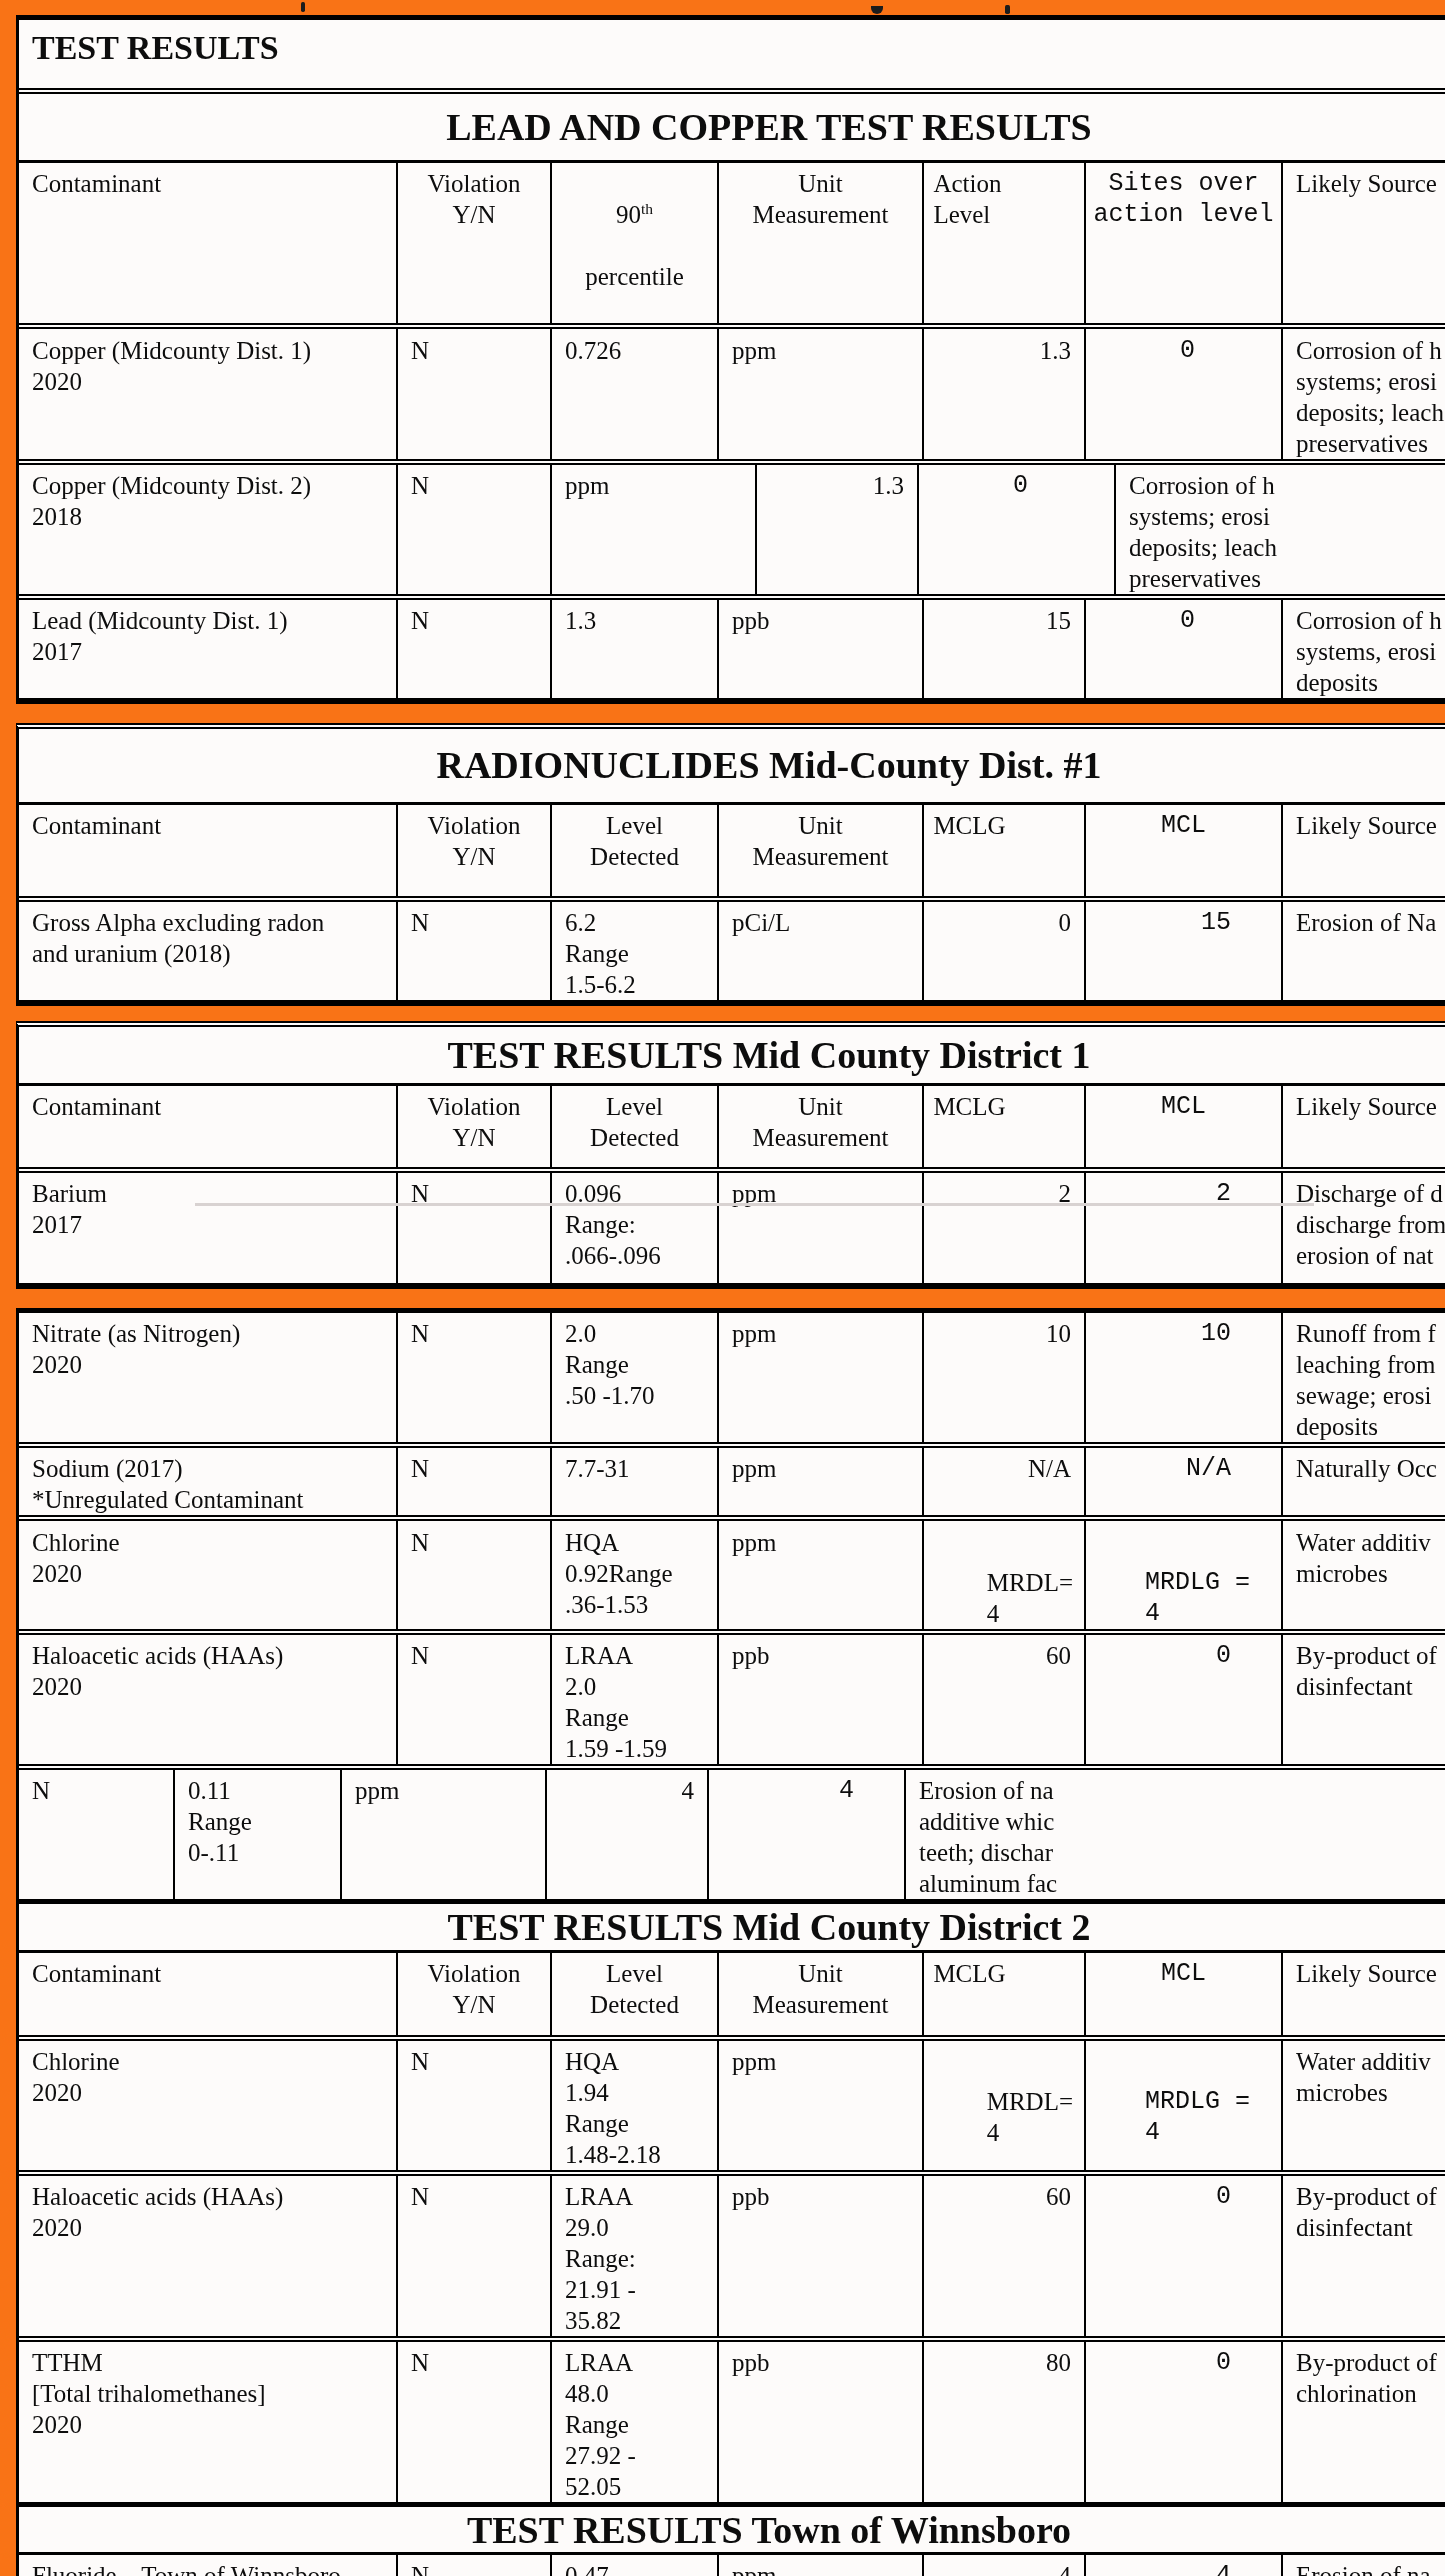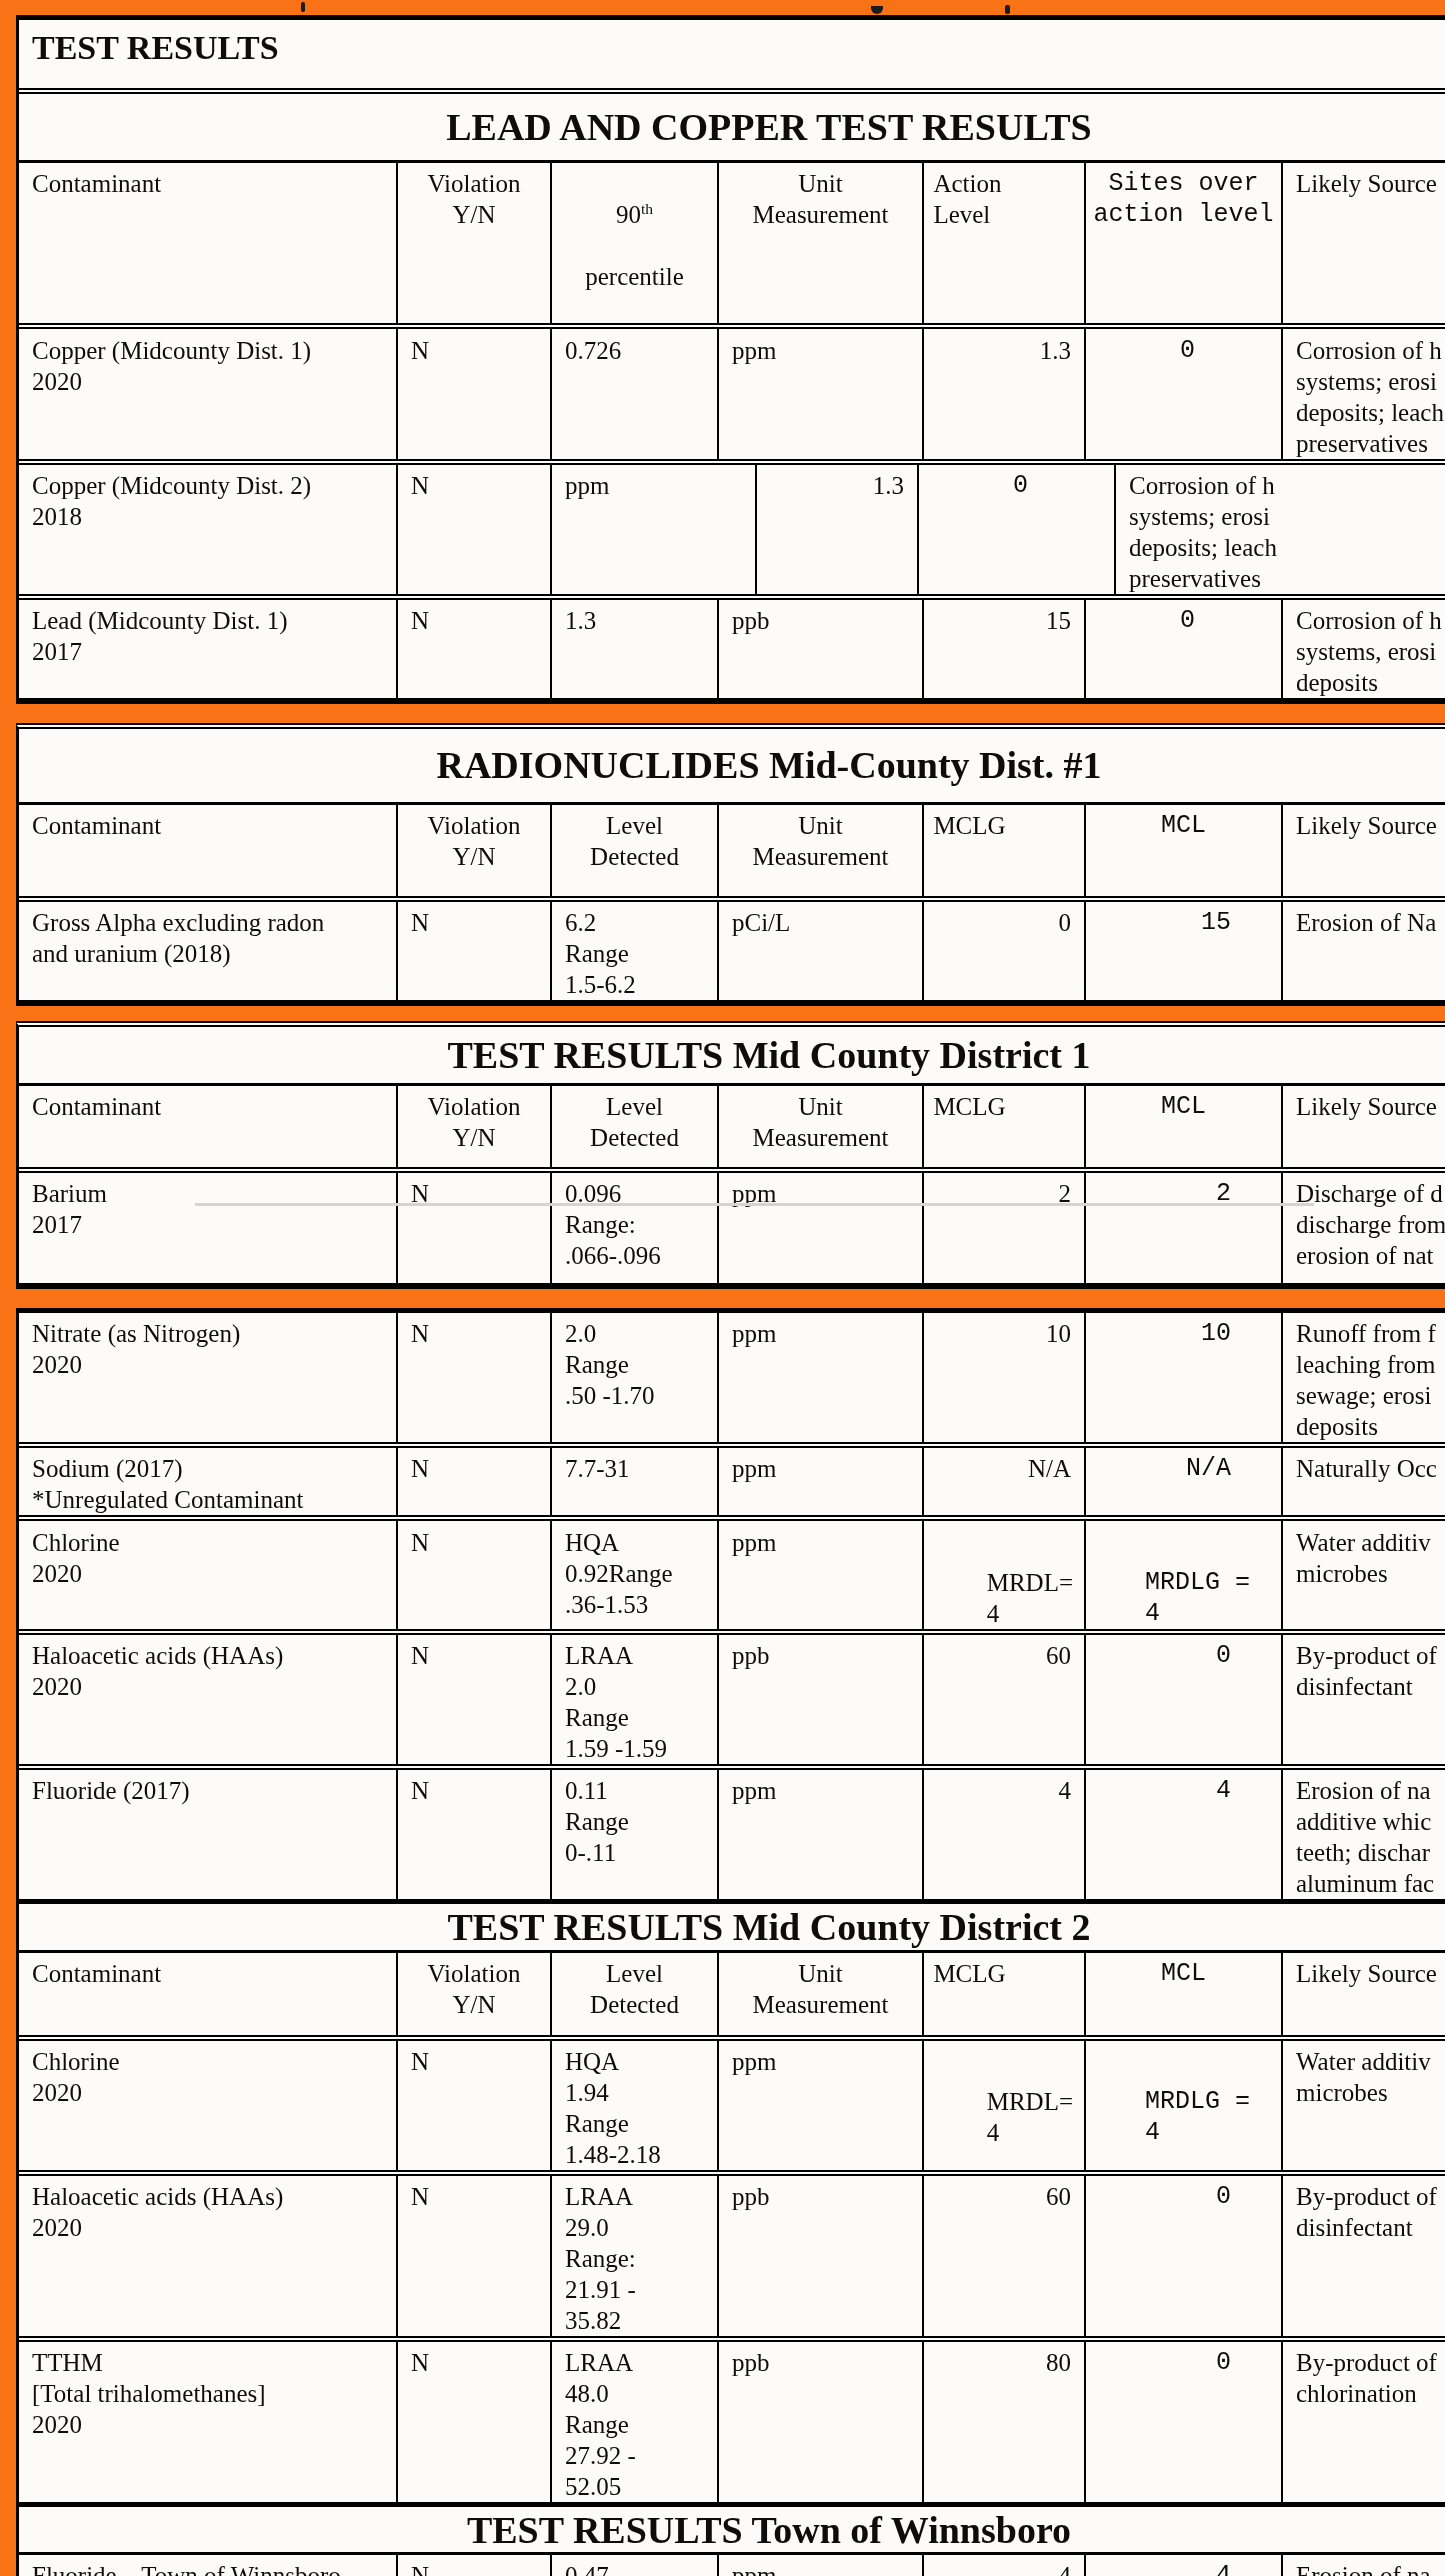--- a/index.html
+++ b/index.html
@@ -216,21 +216,20 @@
 2.0
 Range
 1.59 -1.59</div>
       <div class="cell c4">ppb</div>
       <div class="cell c5 numr">60</div>
       <div class="cell c6 numr2">0</div>
       <div class="cell c7">By-product of
 disinfectant</div>
     </div>
     <div class="row" style="min-height:128px">
-      <div class="cell c1">Fluoride (2017)</div>
       <div class="cell c2">N</div>
       <div class="cell c3">0.11
 Range
 0-.11</div>
       <div class="cell c4">ppm</div>
       <div class="cell c5 numr">4</div>
       <div class="cell c6 numr2">4</div>
       <div class="cell c7">Erosion of na
 additive whic
 teeth; dischar

